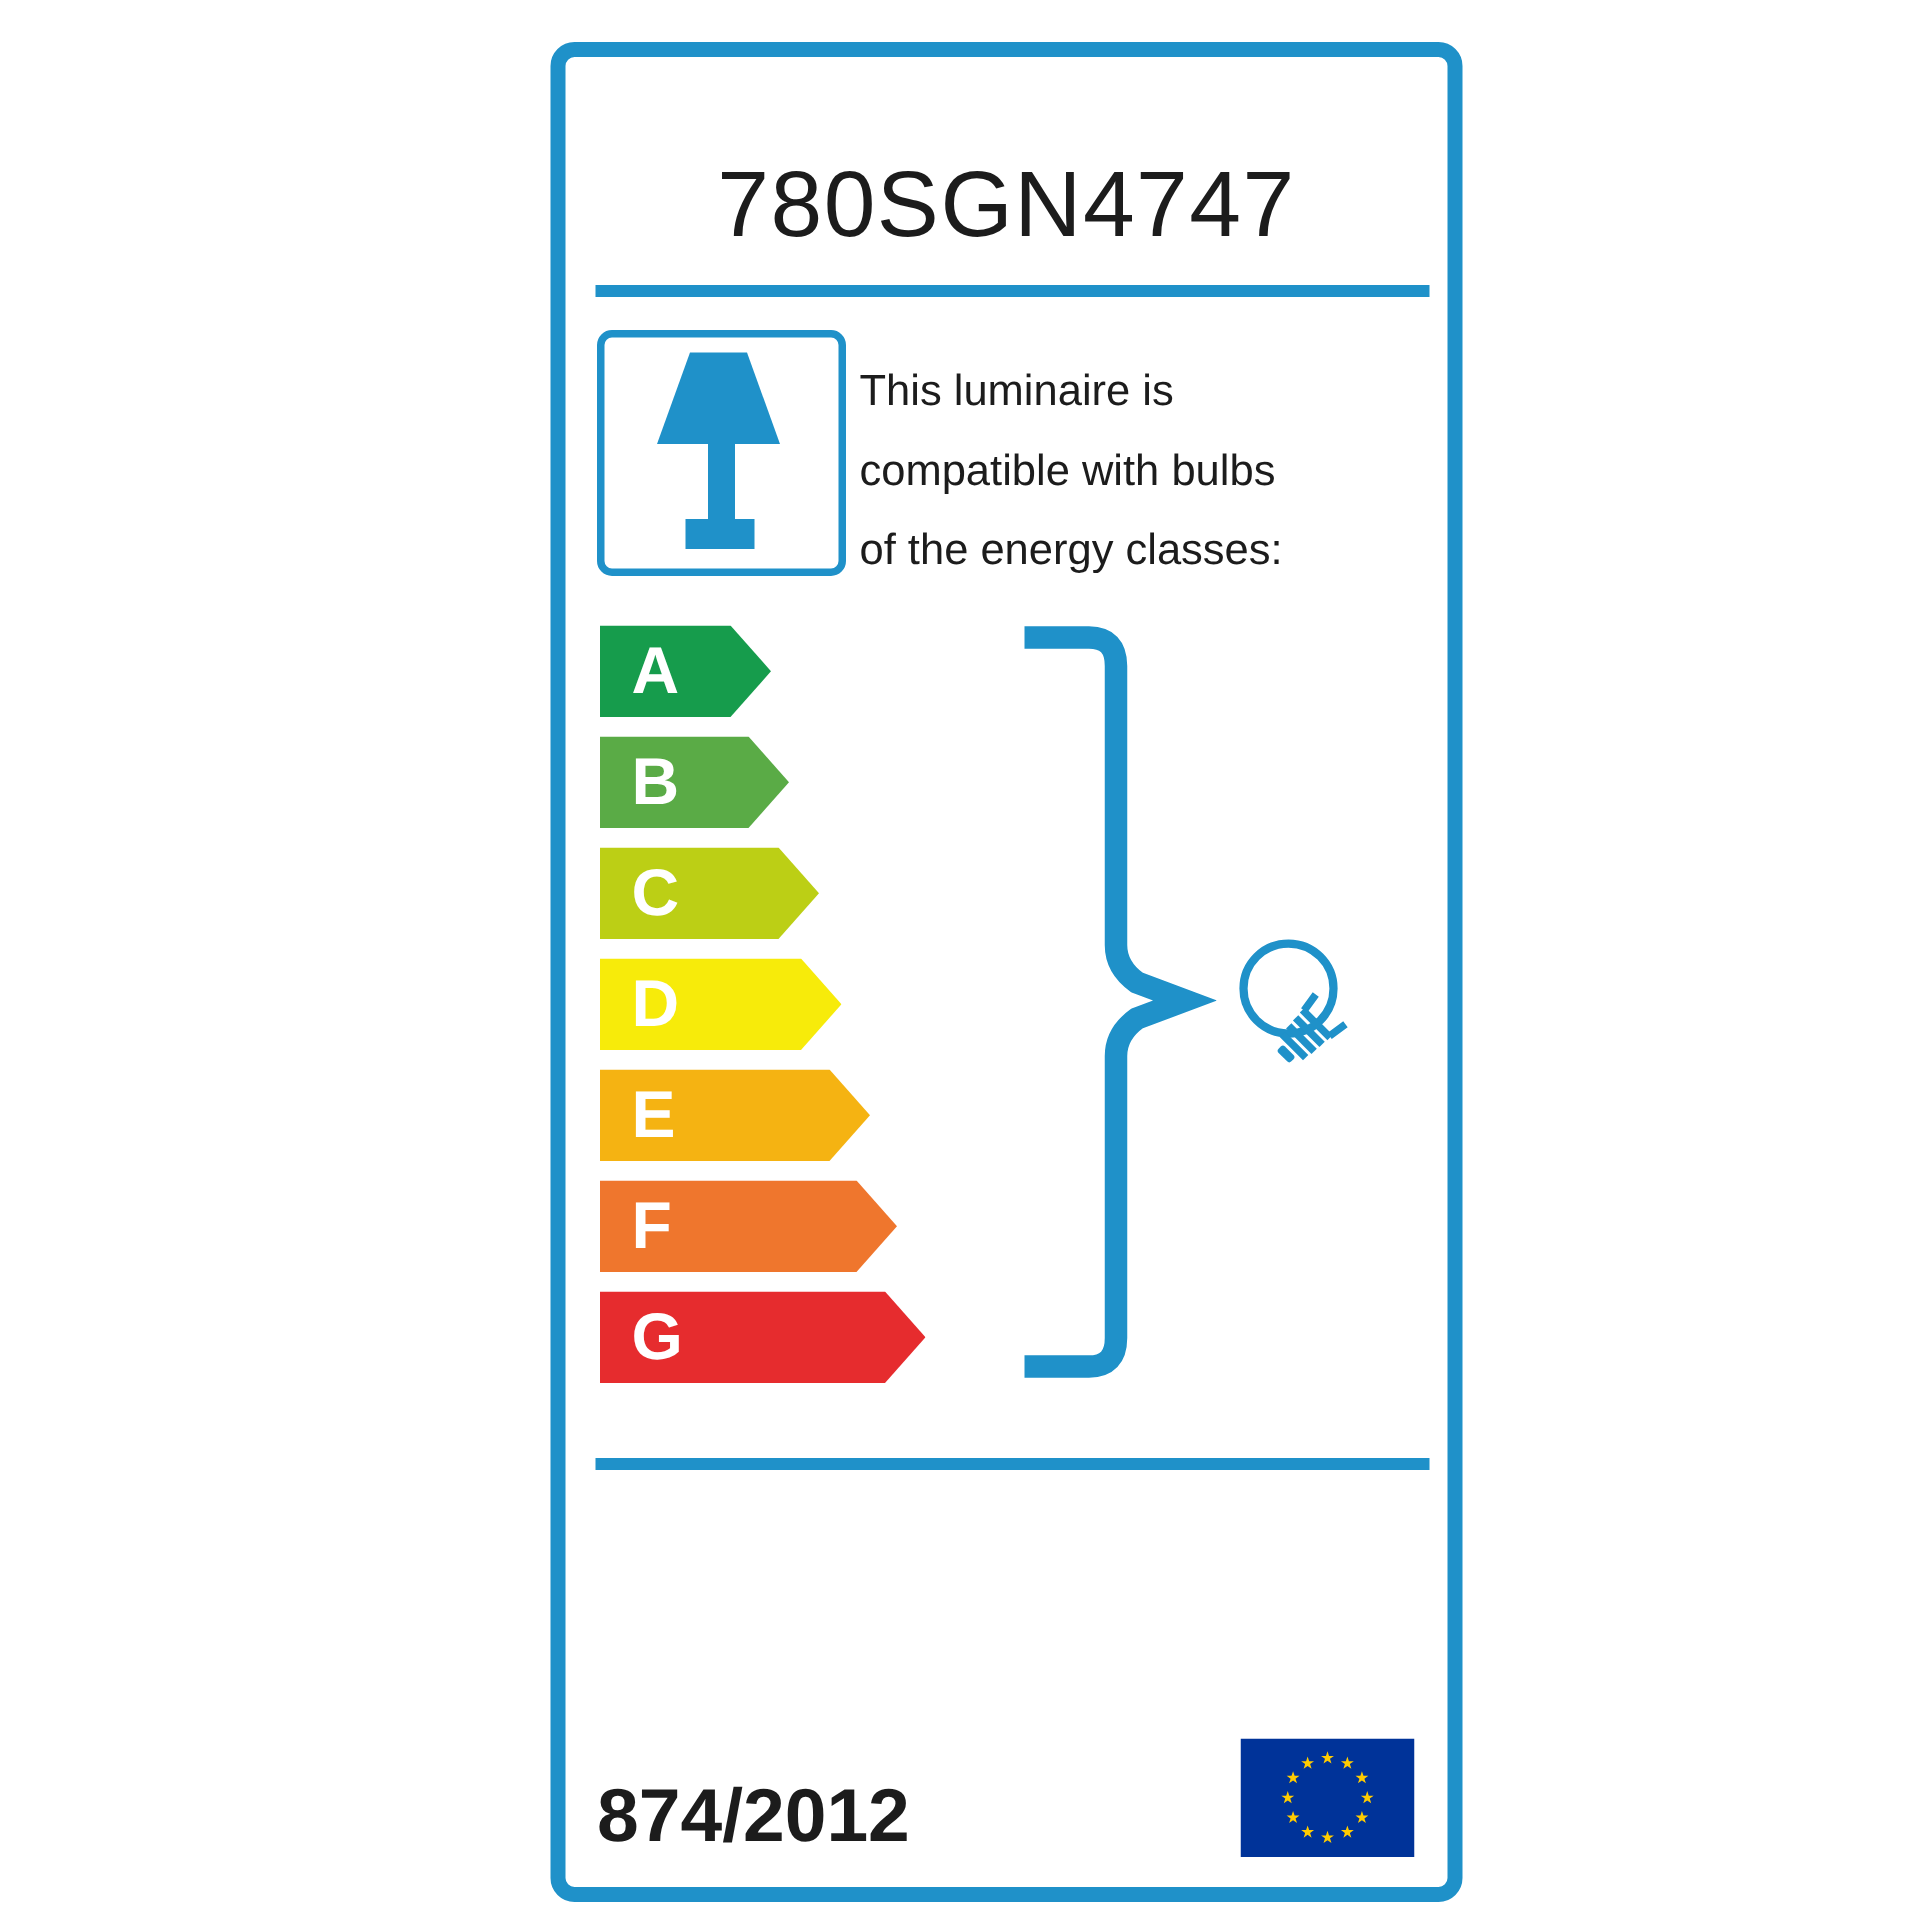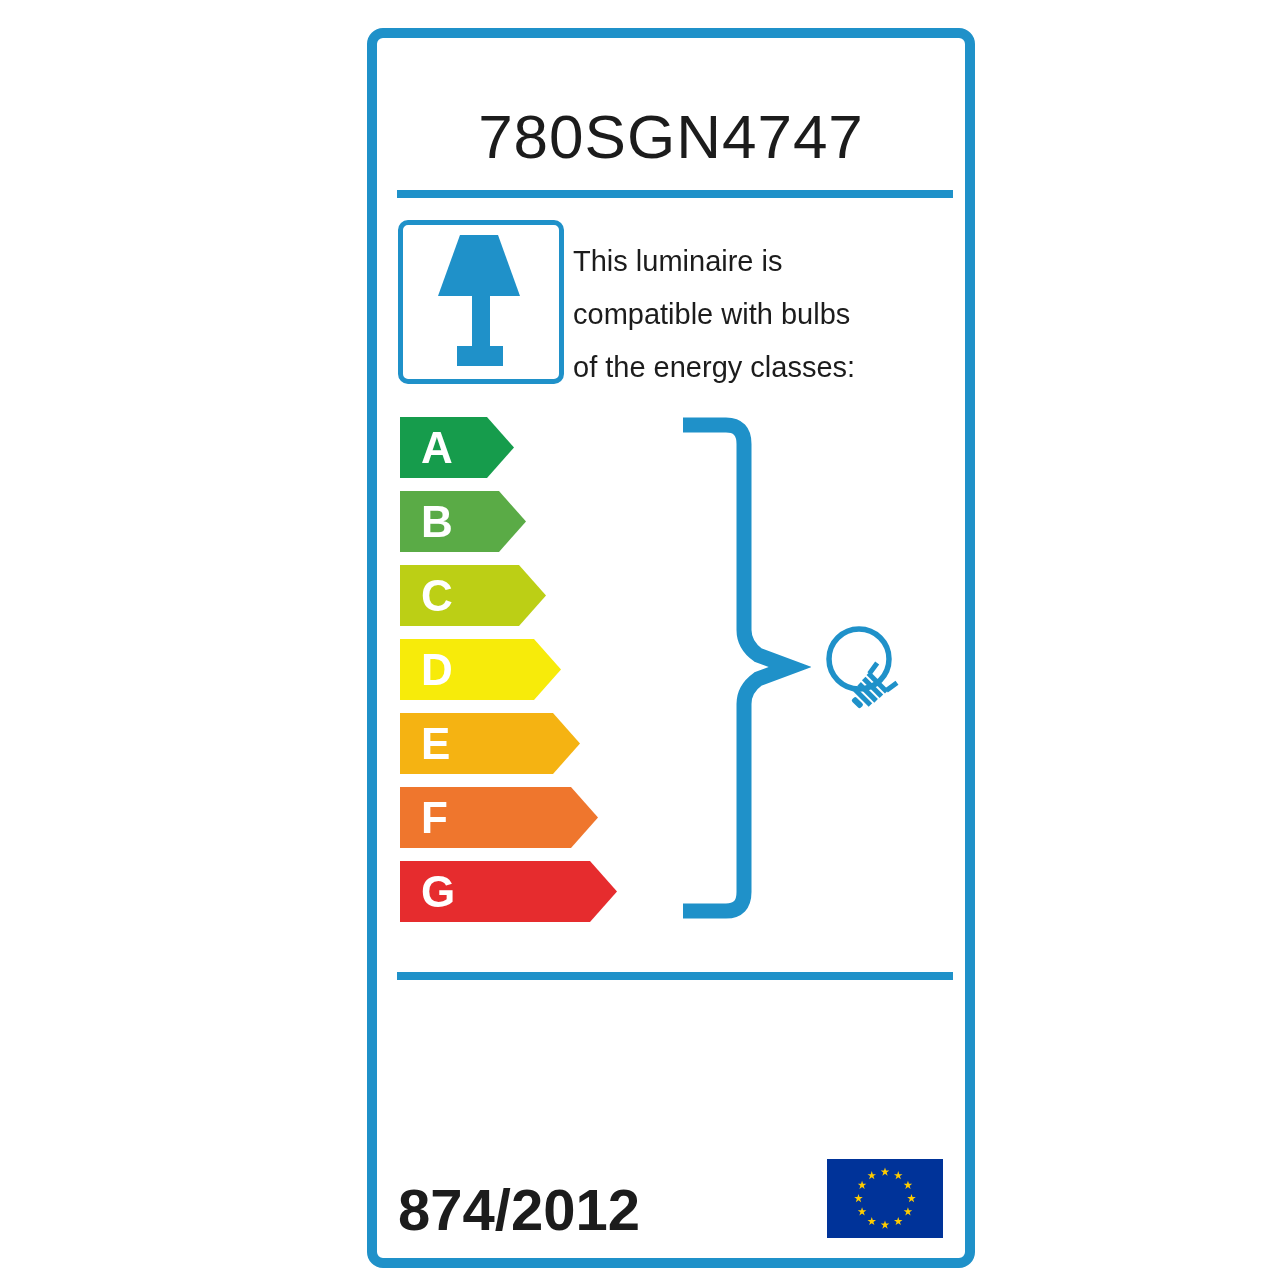--- a/index.html
+++ b/index.html
@@ -48,21 +48,21 @@
   .arrow-row svg{display:block;}
   .arrow-letter{
     position:absolute;left:21px;top:0;
     line-height:61px;font-size:44px;font-weight:bold;
     color:#ffffff;
   }
   .brace{position:absolute;left:299px;top:372px;}
   .bulb{position:absolute;left:440px;top:577px;}
   .reg{
     position:absolute;left:21px;top:1142px;
-    font-size:58px;font-weight:bold;color:var(--text,#1c1c1c);
+    font-size:50px;font-weight:bold;color:var(--text,#1c1c1c);
     line-height:60px;
     text-align:right;
   }
   .flag{position:absolute;left:450px;top:1121px;}
 </style>
 </head>
 <body>
 
 <div class="label">
 

